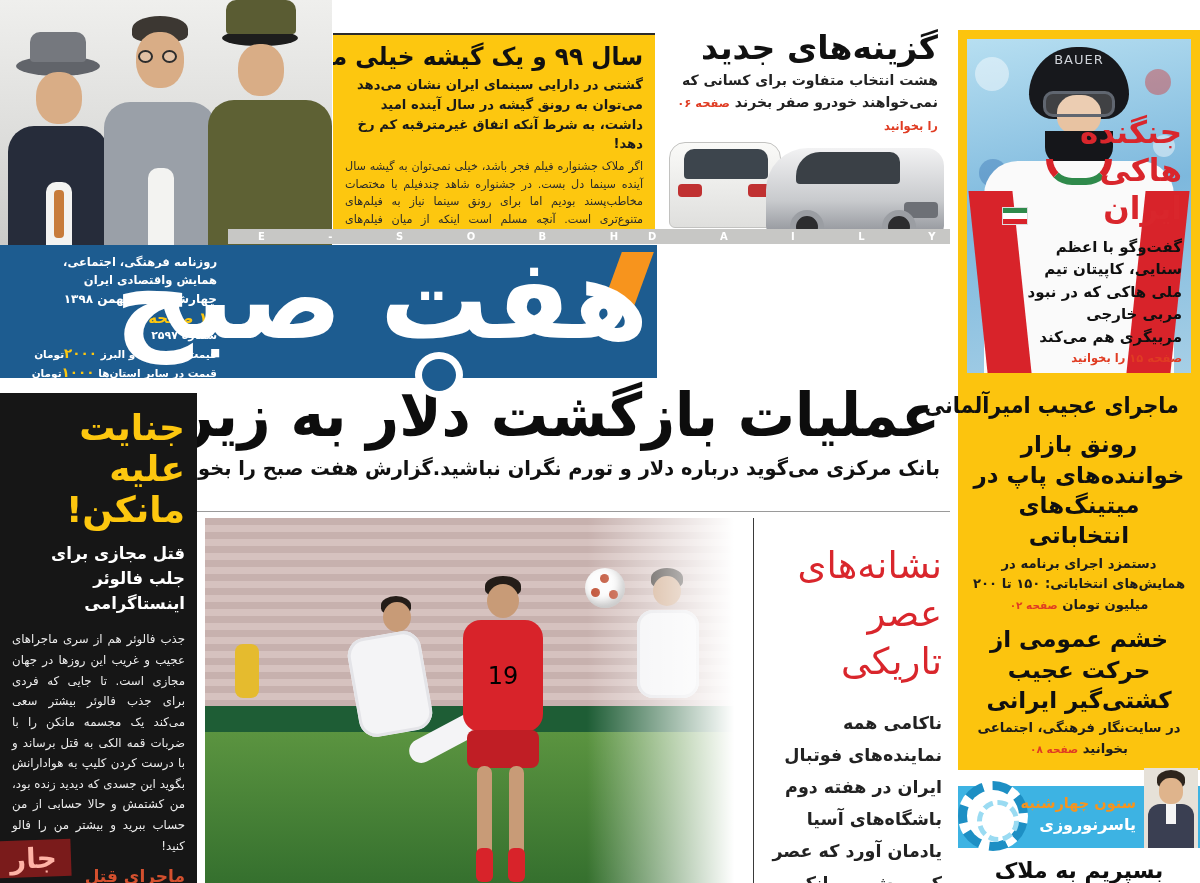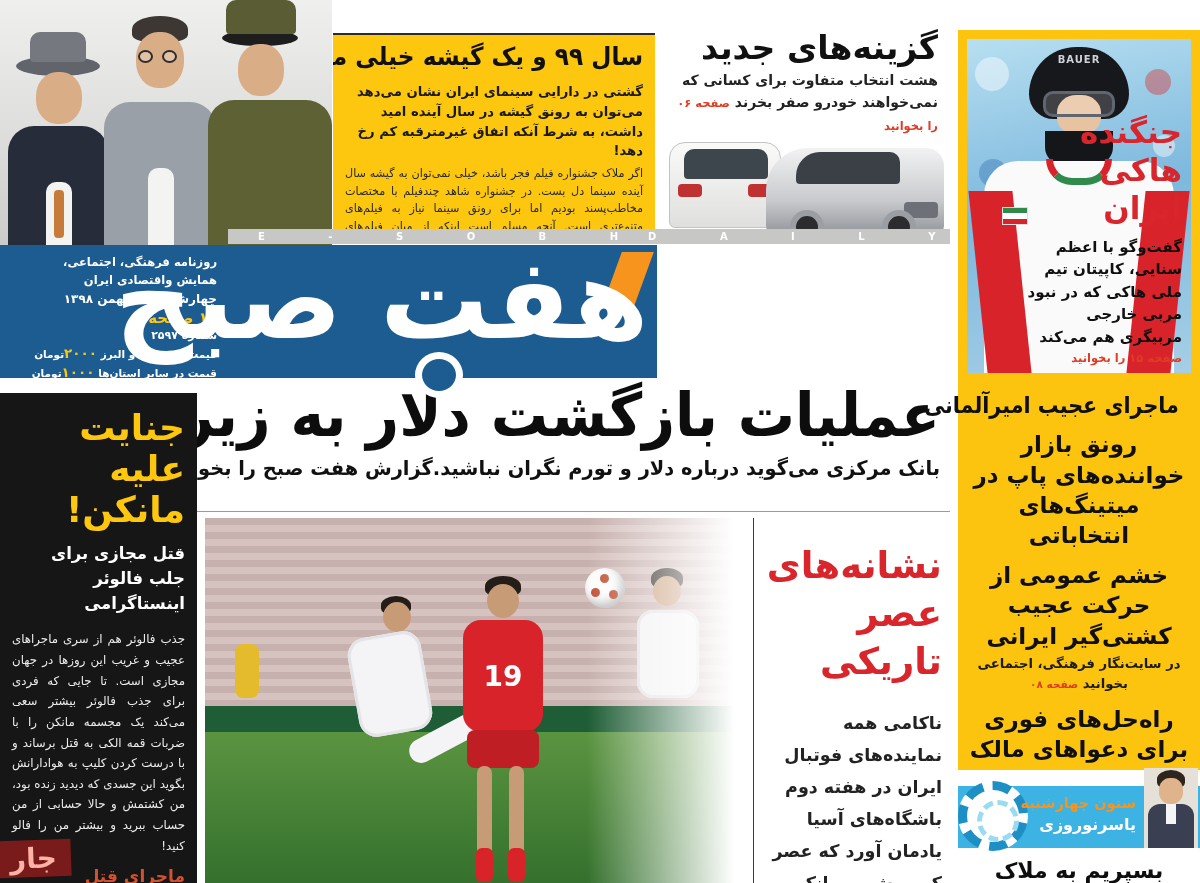--- a/index.html
+++ b/index.html
@@ -16,21 +16,21 @@
   .m-face { position:absolute; background:#d9ad86; border-radius:46%; }
   .m-body { position:absolute; bottom:0; border-radius:26px 26px 0 0; }
   .m-shirt { position:absolute; bottom:0; background:#f3f3f1; width:26px; height:70px; border-radius:10px 10px 0 0; }
   .m-tie { position:absolute; bottom:14px; width:10px; height:48px; background:#c77b3a; border-radius:4px; }
   .m-glass { position:absolute; width:15px; height:13px; border:2px solid #2c2c2c; border-radius:50%; background:rgba(255,255,255,.25); }
 
   
   .cinema-box { position:absolute; left:333px; top:33px; width:322px; height:198px; background:#fdc70f;
     border-top:2px solid #2b2b2b; padding:7px 12px 4px; overflow:hidden; text-align:right; }
   .cinema-box h2 { font-size:25px; font-weight:bold; color:#111; white-space:nowrap; transform:scaleX(.93); transform-origin:right; }
-  .cinema-dek { font-size:13.2px; font-weight:bold; color:#1a1a1a; line-height:1.5; margin-top:11px; }
+  .cinema-dek { font-size:13.2px; font-weight:bold; color:#1a1a1a; line-height:1.5; margin-top:4px; }
   .cinema-body { font-size:11.2px; color:#2a2a2a; line-height:1.56; margin-top:4px; text-align:justify; }
   .ref { color:#e03c23; font-weight:bold; }
 
   
   .car-box { position:absolute; left:657px; top:24px; width:293px; height:220px; background:#fff; overflow:hidden; text-align:right; padding:4px 12px; }
   .car-box h2 { font-size:33px; font-weight:bold; color:#111; }
   .car-dek { font-size:14px; font-weight:bold; color:#222; line-height:1.6; margin-top:2px; }
   .car-ref { font-size:11.5px; }
   .car-art { position:absolute; left:0; bottom:0; width:100%; height:118px; }
   .road { position:absolute; bottom:0; left:0; width:100%; height:14px; background:#d8d8d6; }
@@ -82,41 +82,41 @@
   .stands { position:absolute; left:0; top:0; width:100%; height:196px;
     background:repeating-linear-gradient(0deg,#d6c2bf 0 7px,#c7b1ae 7px 14px); }
   .board { position:absolute; left:0; top:188px; width:100%; height:26px; background:#1e5d35; }
   .pitch { position:absolute; left:0; top:214px; width:100%; height:151px; background:linear-gradient(180deg,#5b9440 0%,#35702e 100%); }
   .gk { position:absolute; left:30px; top:126px; width:24px; height:54px; background:#e5bb2e; border-radius:8px; }
   .fig-head { position:absolute; background:#c89b77; border-radius:50%; }
   .fig-hair { position:absolute; background:#241d18; border-radius:50% 50% 30% 30%; }
   .pw1-torso { position:absolute; left:148px; top:116px; width:74px; height:100px; background:#f4f4f6; border-radius:18px; transform:rotate(-10deg); box-shadow:inset 0 0 0 3px #e4e4e8; }
   .pw1-leg { position:absolute; left:198px; top:196px; width:130px; height:24px; background:#f4f4f6; border-radius:12px; transform:rotate(-28deg); }
   .pr-torso { position:absolute; left:258px; top:102px; width:80px; height:112px; background:#d8232a; border-radius:18px; display:flex; align-items:center; justify-content:center; }
-  .pr-num { color:#ffffff; font-size:28px; font-weight:bold; background:#fff0; }
+  .pr-num { color:#000000; font-size:24px; font-weight:normal; background:#fff0; }
   .pr-shorts { position:absolute; left:262px; top:212px; width:72px; height:38px; background:#c01e25; border-radius:8px; }
   .pr-leg { position:absolute; width:15px; height:92px; background:#c89b77; border-radius:7px; }
   .sock { position:absolute; width:17px; height:34px; background:#d8232a; border-radius:6px; }
   .pw2-torso { position:absolute; left:432px; top:92px; width:62px; height:88px; background:#f2f2f4; border-radius:16px; box-shadow:inset 0 0 0 3px #e2e2e6; }
   .ball { position:absolute; left:380px; top:50px; width:40px; height:40px; background:#fcfcfc; border-radius:50%; box-shadow:inset -4px -5px 8px rgba(0,0,0,.25); }
   .ball i { position:absolute; width:9px; height:9px; background:#c2553a; border-radius:50%; }
   .fb-fade { position:absolute; right:0; top:0; width:160px; height:100%; background:linear-gradient(to left,#ffffff 8%,rgba(255,255,255,0) 100%); }
   .fb-text { position:absolute; right:0; top:0; width:197px; height:100%; background:#fff; border-left:1px solid #3a3a3a; padding:24px 8px 0 6px; text-align:right; }
-  .fb-text h2 { color:#d9262c; font-size:37px; font-weight:bold; line-height:1.3; }
+  .fb-text h2 { color:#d9262c; font-size:37px; font-weight:normal; line-height:1.3; }
   .fb-body { margin-top:22px; font-size:17.5px; font-weight:bold; color:#222; line-height:1.82; }
 
   
   .sidebar { position:absolute; left:958px; top:30px; width:242px; height:740px; background:#fcc40e; }
   .hockey-box { position:absolute; left:9px; top:9px; width:224px; height:334px; overflow:hidden;
     background:linear-gradient(168deg,#b7dff1 0%,#7db8dd 48%,#a6cfe6 100%); }
   .bub { position:absolute; border-radius:50%; background:rgba(255,255,255,.45); }
   .bub.b2 { background:rgba(210,60,60,.45); }
   .bub.b3 { background:rgba(40,100,170,.35); }
   .helm { position:absolute; left:62px; top:8px; width:100px; height:72px; background:#17181c; border-radius:50px 50px 26px 26px; text-align:center; }
-  .helm span { color:#cfd2d8; font-size:10px; font-weight:bold; letter-spacing:1px; line-height:26px; direction:ltr; }
+  .helm span { color:#cfd2d8; font-size:13px; font-weight:normal; letter-spacing:1px; line-height:26px; direction:ltr; }
   .visor { position:absolute; left:76px; top:52px; width:72px; height:26px; border:3px solid #606670; border-radius:10px; background:rgba(255,255,255,.18); }
   .hk-face { position:absolute; left:90px; top:56px; width:44px; height:40px; background:#e8c3a2; border-radius:44%; }
   .hk-neck { position:absolute; left:78px; top:92px; width:68px; height:34px; background:#15161a; border-radius:0 0 18px 18px; }
   .hk-jersey { position:absolute; left:17px; top:122px; width:190px; height:212px; background:#fafafa; border-radius:34px 34px 0 0; }
   .hk-panel { position:absolute; top:30px; width:44px; height:182px; background:#d8232a; }
   .hk-panel.l { left:-6px; transform:skew(6deg); }
   .hk-panel.r { right:-6px; transform:skew(-6deg); }
   .hk-v { position:absolute; left:62px; top:-2px; width:66px; height:26px; border-bottom:7px solid #2f8a4b; border-left:7px solid #d8232a; border-right:7px solid #d8232a; border-radius:0 0 26px 26px; }
   .hk-flag { position:absolute; left:18px; top:46px; width:26px; height:18px; background:linear-gradient(180deg,#2f8a4b 33%,#fff 33% 66%,#d8232a 66%); border:1px solid #ddd; }
   .hk-overlay { position:absolute; right:9px; bottom:8px; width:160px; text-align:right; }
@@ -296,20 +296,21 @@
         <span class="ref hk-ref">صفحه ۱۵ را بخوانید</span>
       </div>
     </div>
 
     <div class="articles">
       <div class="art">
         <h3 class="one">ماجرای عجیب امیرآلمانی</h3>
       </div>
       <div class="art">
         <h3>رونق بازار خواننده‌های پاپ در میتینگ‌های انتخاباتی</h3>
+        <div class="adek"><span>دستمزد اجرای برنامه در همایش‌های انتخاباتی: ۱۵۰ تا ۲۰۰ میلیون تومان</span> <span class="ref aref">صفحه ۰۲</span></div>
       </div>
       <div class="art">
         <h3>خشم عمومی از حرکت عجیب کشتی‌گیر ایرانی</h3>
         <div class="adek"><span>در سایت‌نگار فرهنگی، اجتماعی بخوانید</span> <span class="ref aref">صفحه ۰۸</span></div>
       </div>
       <div class="art">
         <h3>راه‌حل‌های فوری برای دعواهای مالک و مستاجری</h3>
 
       </div>
     </div>

